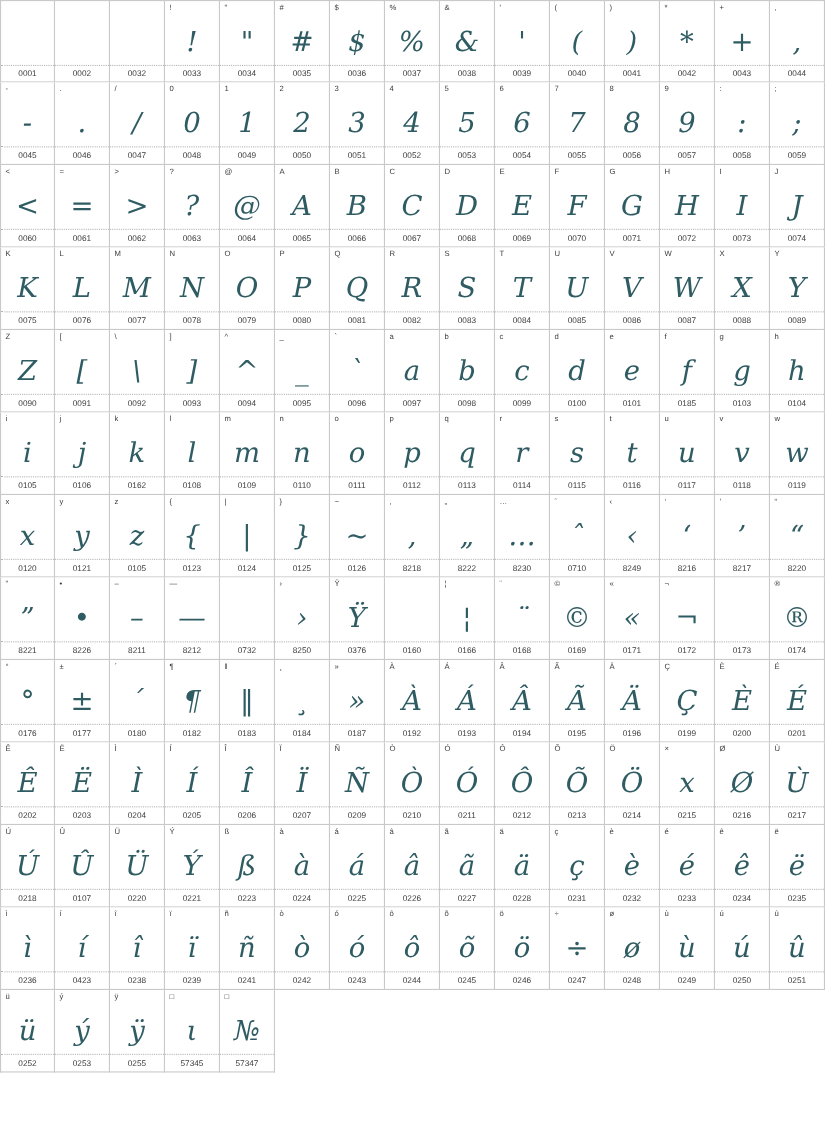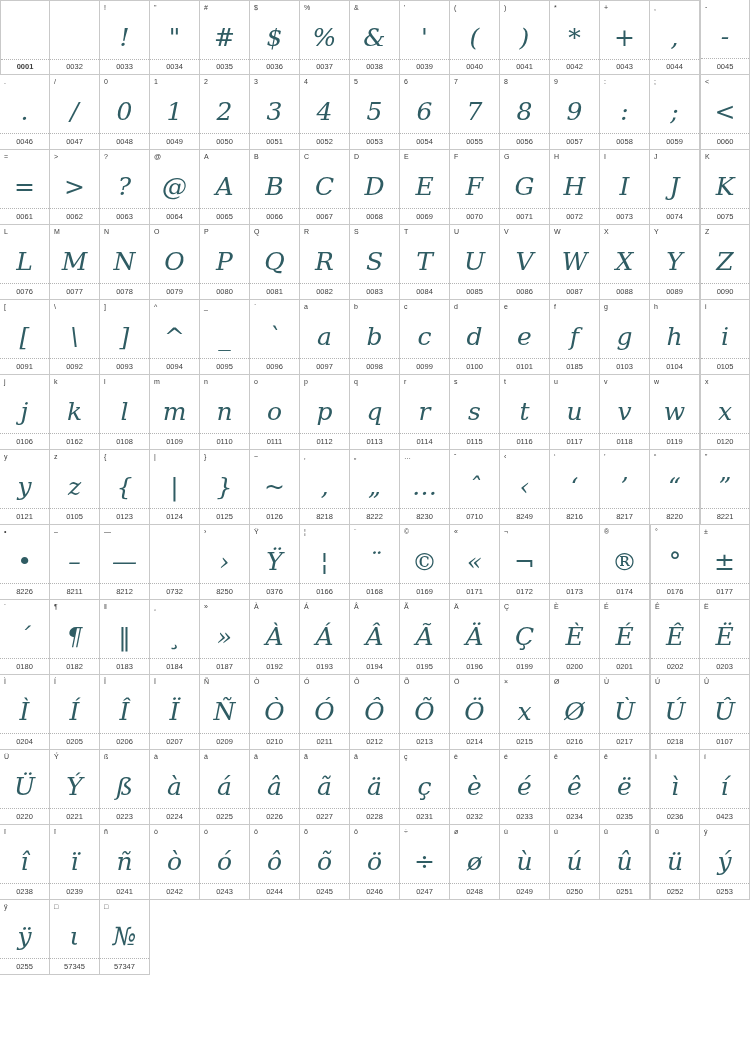--- a/index.html
+++ b/index.html
@@ -85,25 +85,31 @@
     height: 21px;
     border: 1.5px solid #2f5c63;
     box-sizing: border-box;
   }
 </style>
 </head>
 <body>
 
 <div id="sheet">
   <div class="grid" id="grid">
-      <div class="cell firstcol row-first-c" style="border-top: 1px solid rgb(201, 201, 201); font-weight: bold;">
+      <div class="cell firstcol row-first-c" style="border-top: 1px solid rgb(201, 201, 201);">
         <div class="char-name"></div>
         <div class="glyph"></div>
         <div class="baseline"></div>
         <div class="char-code">0001</div>
+      </div>
+      <div class="cell row-first-c" style="border-top: 1px solid rgb(201, 201, 201);">
+        <div class="char-name"></div>
+        <div class="glyph"></div>
+        <div class="baseline"></div>
+        <div class="char-code">0002</div>
       </div>
       <div class="cell row-first-c" style="border-top: 1px solid rgb(201, 201, 201);">
         <div class="char-name"></div>
         <div class="glyph"></div>
         <div class="baseline"></div>
         <div class="char-code">0032</div>
       </div>
       <div class="cell row-first-c" style="border-top: 1px solid rgb(201, 201, 201);">
         <div class="char-name">!</div>
         <div class="glyph">!</div>
@@ -750,20 +756,26 @@
         <div class="char-name">›</div>
         <div class="glyph">›</div>
         <div class="baseline"></div>
         <div class="char-code">8250</div>
       </div>
       <div class="cell">
         <div class="char-name">Ÿ</div>
         <div class="glyph">Ÿ</div>
         <div class="baseline"></div>
         <div class="char-code">0376</div>
+      </div>
+      <div class="cell">
+        <div class="char-name"></div>
+        <div class="glyph"></div>
+        <div class="baseline"></div>
+        <div class="char-code">0160</div>
       </div>
       <div class="cell">
         <div class="char-name">¦</div>
         <div class="glyph">¦</div>
         <div class="baseline"></div>
         <div class="char-code">0166</div>
       </div>
       <div class="cell">
         <div class="char-name">¨</div>
         <div class="glyph">¨</div>

